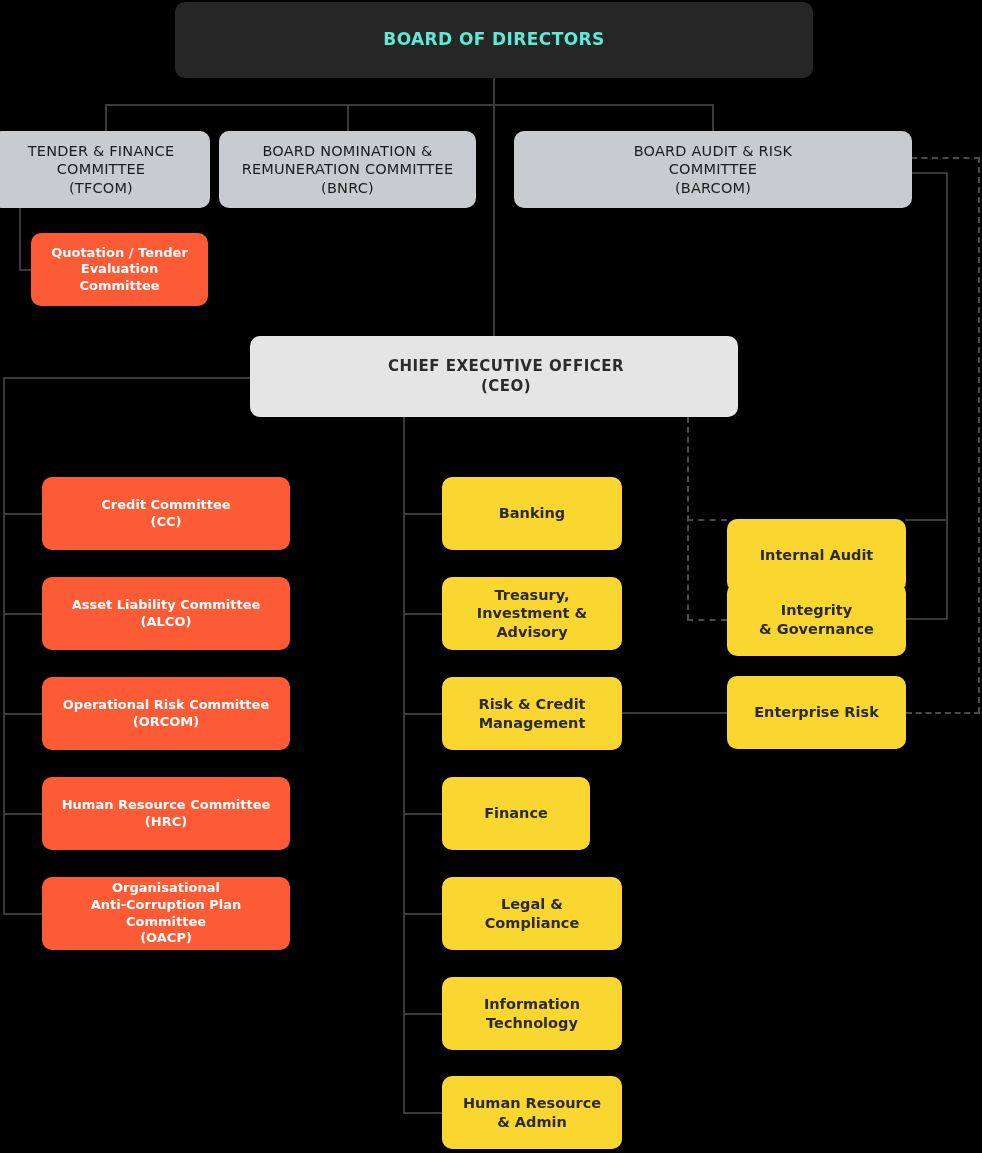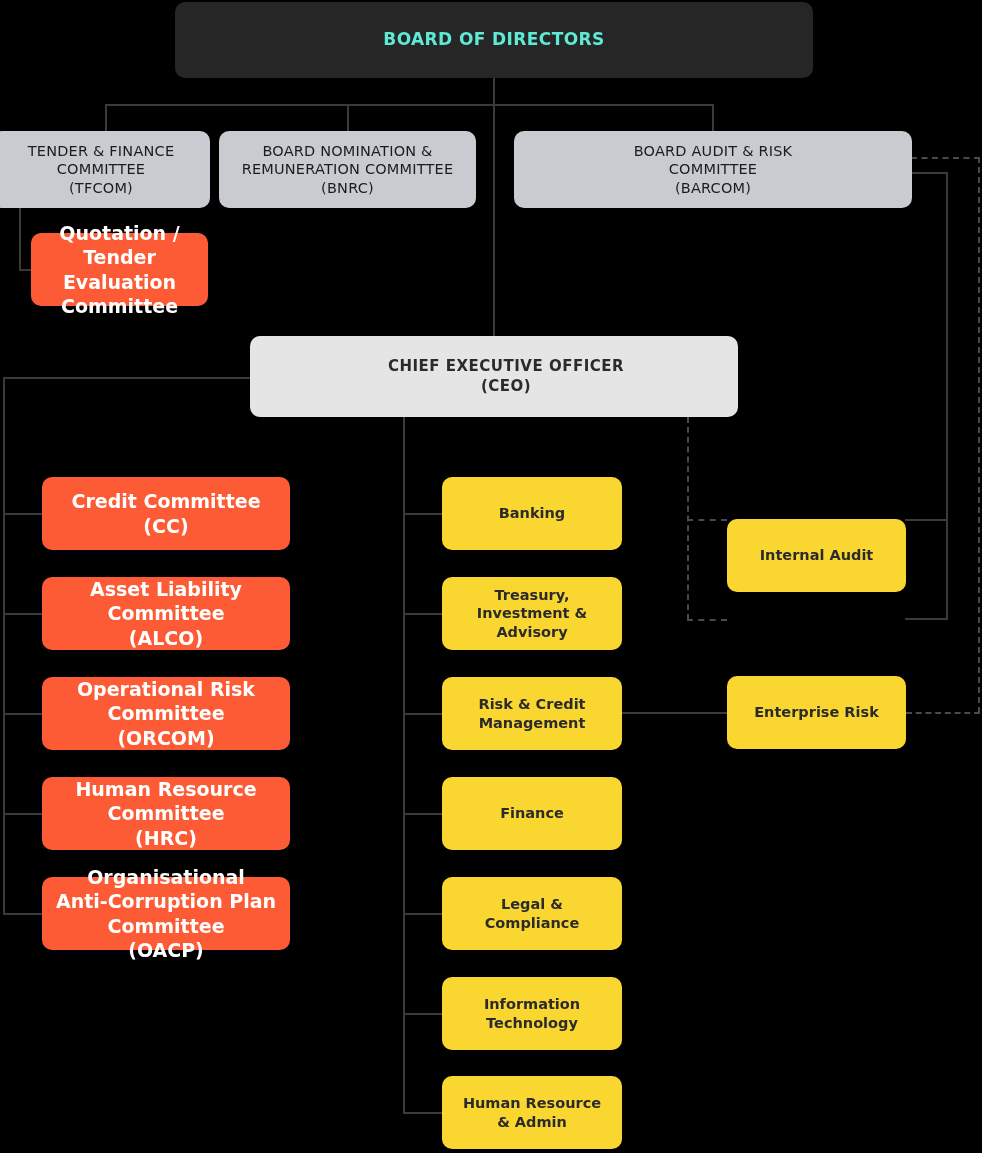--- a/index.html
+++ b/index.html
@@ -48,21 +48,21 @@
     color: #2b2b2b;
     font-weight: bold;
     font-size: 15px;
     letter-spacing: 0.5px;
     padding-left: 32px;
   }
   .node-red {
     background: #fd5b36;
     color: #ffffff;
     font-weight: bold;
-    font-size: 19px;
+    font-size: 13px;
   }
   .node-yellow {
     background: #fad631;
     color: #2b2b2b;
     font-weight: bold;
     font-size: 14.5px;
   }
 
   
   .line {
@@ -228,21 +228,21 @@
     </span>
   </div>
 
   <div class="node node-yellow" style="left:442px; top:677px; width:180px; height:73px;">
     <span class="label">
       <span>Risk &amp; Credit</span><br>
       <span>Management</span>
     </span>
   </div>
 
-  <div class="node node-yellow" style="left:442px; top:777px; width:180px; height:73px;padding-left:8px;">
+  <div class="node node-yellow" style="left:442px; top:777px; width:148px; height:73px;padding-left:8px;">
     <span class="label">Finance</span>
   </div>
 
   <div class="node node-yellow" style="left:442px; top:877px; width:180px; height:73px;">
     <span class="label">
       <span>Legal &amp;</span><br>
       <span>Compliance</span>
     </span>
   </div>
 
@@ -257,18 +257,24 @@
     <span class="label">
       <span>Human Resource</span><br>
       <span>&amp; Admin</span>
     </span>
   </div>
 
   <div class="node node-yellow" style="left:727px; top:483px; width:179px; height:73px;margin-top:36px;">
     <span class="label">Internal Audit</span>
   </div>
 
+  <div class="node node-yellow" style="left:727px; top:583px; width:179px; height:73px;">
+    <span class="label">
+      <span>Integrity</span><br>
+      <span>&amp; Governance</span>
+    </span>
+  </div>
 
   <div class="node node-yellow" style="left:727px; top:676px; width:179px; height:73px;">
     <span class="label">Enterprise Risk</span>
   </div>
 
 </div>
 
 </body></html>

